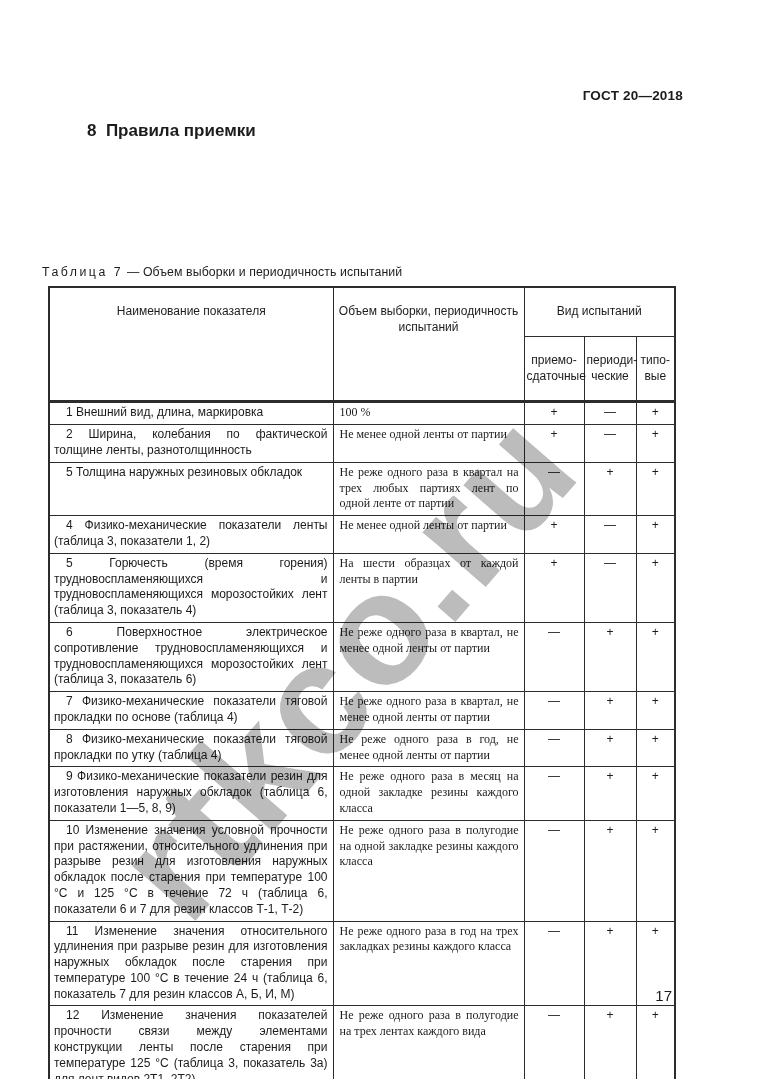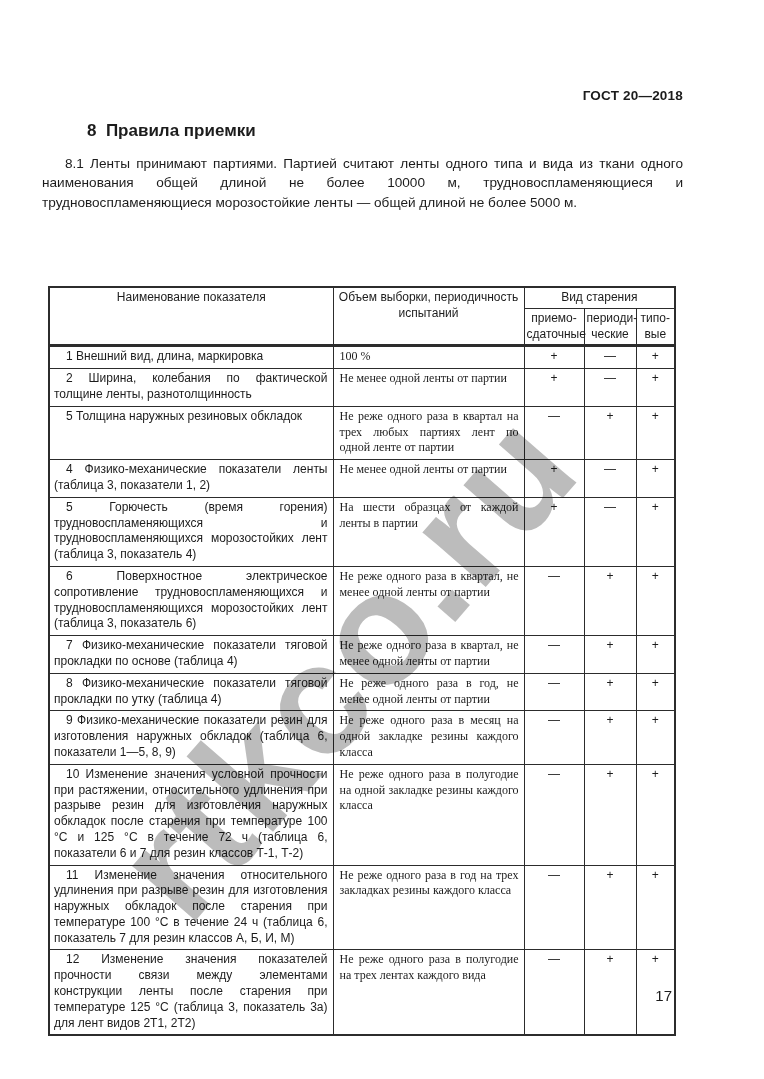--- a/index.html
+++ b/index.html
@@ -68,21 +68,21 @@
     color: #1c1c1c;
     vertical-align: top;
     font-size: 12px;
     line-height: 15.8px;
   }
   thead th {
     text-align: center;
     vertical-align: middle;
     font-size: 11.8px;
     line-height: 14.5px;
-    padding: 2px 2px;
+    padding: 16px 2px;
   }
   thead th[rowspan], thead tr.subhead th { border-bottom: 3px solid #2c2c2c; }
   tbody tr:first-child td { border-top: 1px solid #a21caf; }
   td.c-name {
     text-align: justify;
     padding: 2px 5px 3px 4px;
     text-indent: 12px;
   }
   td.c-volume {
     text-align: justify;
@@ -123,37 +123,39 @@
 </head>
 <body>
 
 <div class="page">
 
   <div class="doc-ref">ГОСТ 20—2018</div>
 
   <h1 class="heading">8  Правила приемки</h1>
 
   <div class="text-block">
-    <p>8.1 Ленты принимают партиями. Партией считают ленты одного типа и вида из ткани одного наименования общей длиной не более 10000 м, трудновоспламеняющиеся и трудновоспламеняющиеся морозостойкие ленты — общей длиной не более 5000 м.</p>
   </div>
 
+  <div class="caption">
+    <span class="cap-label">Таблица 7</span><span class="cap-title">— Объем выборки и периодичность испытаний</span>
+  </div>
 
   <table class="gost">
     <colgroup>
       <col style="width:284px">
       <col style="width:191px">
       <col style="width:60px">
       <col style="width:52px">
       <col style="width:39px">
     </colgroup>
     <thead>
       <tr>
         <th rowspan="2">Наименование показателя</th>
         <th rowspan="2">Объем выборки, периодичность испытаний</th>
-        <th colspan="3">Вид старения</th>
+        <th colspan="3">Вид испытаний</th>
       </tr>
       <tr class="subhead">
         <th>приемо-сдаточные</th>
         <th>периоди-ческие</th>
         <th>типо-вые</th>
       </tr>
     </thead>
     <tbody>
         <tr>
       <td class="c-name">1 Внешний вид, длина, маркировка</td>

